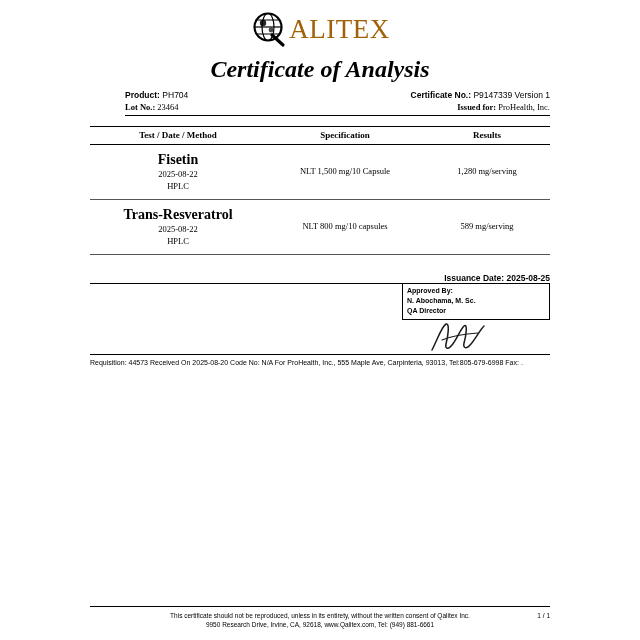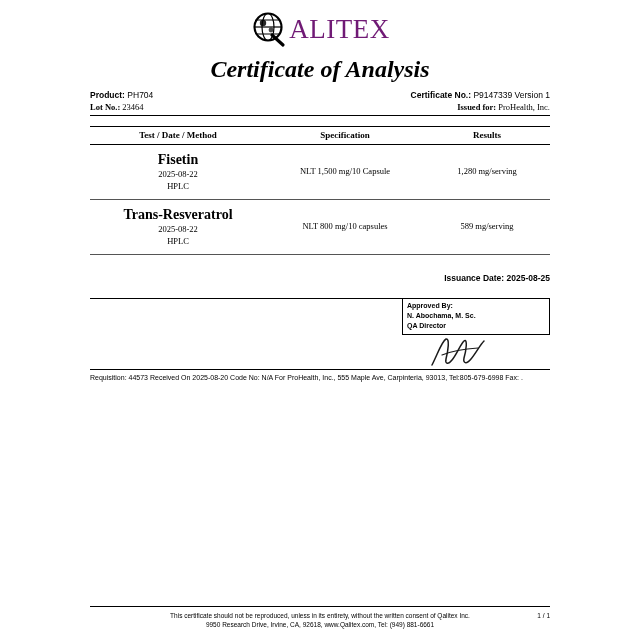--- a/index.html
+++ b/index.html
@@ -34,21 +34,21 @@
     height: 38px;
     position: relative;
     margin-right: 1px;
   }
   .logo-mark svg { display: block; }
   .logo-text {
     font-family: "Liberation Serif", serif;
     font-size: 27px;
     letter-spacing: 0.5px;
     font-weight: 400;
-    color: #701a75;
+    color: #a16207;
     line-height: 1;
   }
   .doc-title {
     text-align: center;
     font-size: 24px;
     font-weight: bold;
     font-family: "Liberation Serif", serif;
     margin-top: 6px;
     margin-bottom: 6px;
     font-style: italic;
@@ -57,20 +57,21 @@
   .meta {
     margin: 0 90px;
     font-family: "Liberation Sans", sans-serif;
     font-size: 8.5px;
   }
   .meta-row {
     display: flex;
     justify-content: space-between;
     align-items: baseline;
     padding: 1px 0;
+    margin-left: 35px;
   }
   .meta-row.lot {
     border-bottom: 1.2px solid #000;
     padding-bottom: 3px;
     font-family: Liberation Serif, serif;
   }
   .meta b { font-weight: bold; }
   .meta .right { text-align: right; }
   
   .tbl {
@@ -103,21 +104,21 @@
   .an-date, .an-method { font-size: 8.5px; }
   .tbl tbody td.c2 { text-align: center; }
   .tbl tbody td.c3 { text-align: center; }
   
   .issuance {
     margin: 18px 90px 0 90px;
     text-align: right;
     font-family: "Liberation Sans", sans-serif;
     font-size: 8.5px;
     font-weight: bold;
-    padding-bottom: 15px;
+    padding-bottom: 0;
     border-bottom: 1.2px solid #000;
   }
   .approve-wrap {
     margin: 0 90px;
     display: flex;
     justify-content: flex-end;
   }
   .approve {
     width: 138px;
     border: 1px solid #000;

